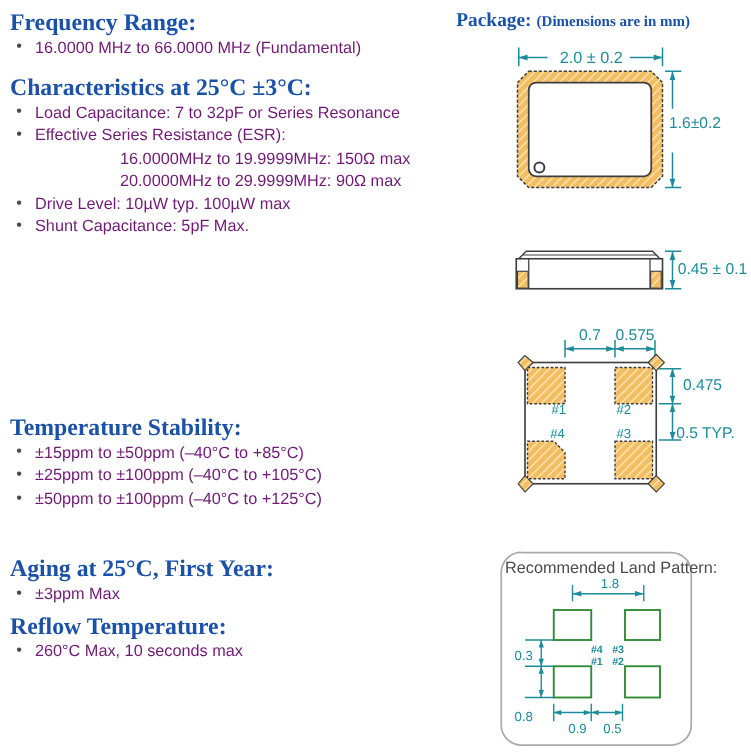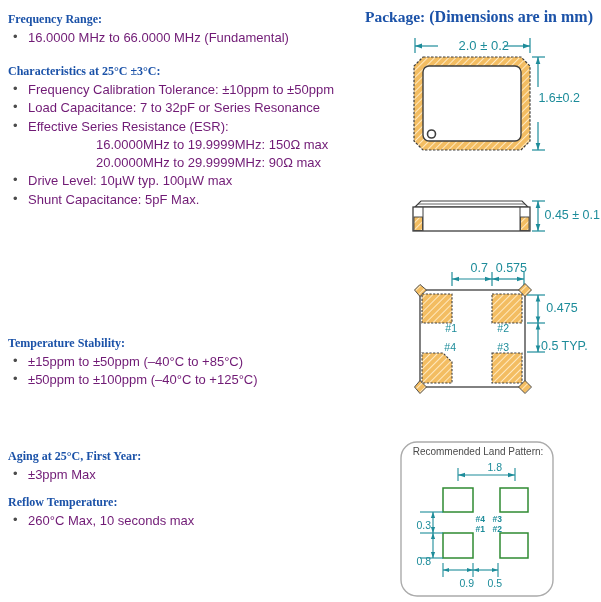--- a/index.html
+++ b/index.html
@@ -1,68 +1,68 @@
 <!DOCTYPE html>
 <html><head>
 <meta charset="utf-8">
 <style>
   html,body{margin:0;padding:0;background:#fff;}
   #page{position:relative;width:601px;height:602px;background:#ffffff;overflow:hidden;
         font-family:"Liberation Sans",sans-serif;}
   
   .sec{position:absolute;left:8px;width:352px;}
   .sec h3{margin:0;font-family:"Liberation Serif",serif;font-weight:bold;
-          font-size:12px;line-height:20px;color:#1b52a8;}
+          font-size:19px;line-height:20px;color:#1b52a8;}
   .rows{line-height:18.3px;font-size:13px;color:#701a75;}
   .row{position:relative;padding-left:20px;}
   .row.b::before{content:"\2022";position:absolute;left:5px;top:-1px;color:#4b4b4b;}
   .row.ind{padding-left:88px;}
   .row.cont{padding-left:0;}
   
   .pkg-title{position:absolute;left:365px;top:8px;font-family:"Liberation Serif",serif;
              font-weight:bold;color:#1b52a8;font-size:15.5px;white-space:nowrap;}
-  .pkg-title .sub{font-size:16px;margin-left:4px;}
+  .pkg-title .sub{font-size:12px;margin-left:4px;}
   .dsvg{position:absolute;}
   .dim{position:absolute;color:#1d8c9a;font-size:12.5px;line-height:13px;
-       text-align:right;white-space:nowrap;}
+       text-align:center;white-space:nowrap;}
   .dim.big{font-size:13px;}
   .dim.sm{font-size:10.5px;font-weight:500;}
   .dim.xs{font-size:8.5px;font-weight:600;}
-  .lp-title{position:absolute;color:#4a4a4a;font-size:10px;text-align:center;white-space:nowrap;}
+  .lp-title{position:absolute;color:#4a4a4a;font-size:13px;text-align:center;white-space:nowrap;}
 </style>
 </head>
 <body>
 
 <div id="page">
 
   <div class="sec" style="top:9px">
     <h3>Frequency Range:</h3>
     <div class="rows">
       <div class="row b">16.0000 MHz to 66.0000 MHz (Fundamental)</div>
     </div>
   </div>
 
   <div class="sec" style="top:61px">
     <h3>Characteristics at 25°C ±3°C:</h3>
     <div class="rows">
-      <div class="row b">Frequency Calibration Tolerance: ±10ppm to ±50ppm</div>
       <div class="row b">Load Capacitance: 7 to 32pF or Series Resonance</div>
       <div class="row b">Effective Series Resistance (ESR):</div>
       <div class="row ind">16.0000MHz to 19.9999MHz: 150Ω max</div>
       <div class="row ind">20.0000MHz to 29.9999MHz: 90Ω max</div>
       <div class="row b">Drive Level: 10µW typ. 100µW max</div>
       <div class="row b">Shunt Capacitance: 5pF Max.</div>
     </div>
   </div>
 
 
   <div class="sec" style="top:333px">
     <h3>Temperature Stability:</h3>
     <div class="rows">
       <div class="row b">±15ppm to ±50ppm (–40°C to +85°C)</div>
+      <div class="row b">±25ppm to ±100ppm (–40°C to +105°C)</div>
       <div class="row b">±50ppm to ±100ppm (–40°C to +125°C)</div>
     </div>
   </div>
 
   <div class="sec" style="top:446px">
     <h3>Aging at 25°C, First Year:</h3>
     <div class="rows">
       <div class="row b">±3ppm Max</div>
     </div>
   </div>
@@ -234,21 +234,21 @@
     <g fill="#1d8c9a" stroke="none">
       <polygon points="45,132 51,129.9 51,134.1"></polygon>
         <polygon points="75,132 69,129.9 69,134.1"></polygon>
       <polygon points="75,132 81,129.9 81,134.1"></polygon>
         <polygon points="100,132 94,129.9 94,134.1"></polygon>
     </g>
   </svg>
   <div class="lp-title" style="left:404px;top:446px;width:148px">Recommended Land Pattern:</div>
   <div class="dim sm" style="left:474px;top:461px;width:28px">1.8</div>
   <div class="dim sm" style="left:407px;top:519px;width:24px">0.3</div>
-  <div class="dim sm" style="left:407px;top:555px;width:24px">0.8</div>
+  <div class="dim sm" style="left:407px;top:568px;width:24px">0.8</div>
   <div class="dim sm" style="left:450px;top:577px;width:24px">0.9</div>
   <div class="dim sm" style="left:478px;top:577px;width:24px">0.5</div>
   <div class="dim xs" style="left:470px;top:513px;width:15px">#4</div>
   <div class="dim xs" style="left:487px;top:513px;width:15px">#3</div>
   <div class="dim xs" style="left:470px;top:523px;width:15px">#1</div>
   <div class="dim xs" style="left:487px;top:523px;width:15px">#2</div>
 
 </div>
 
 </body></html>

